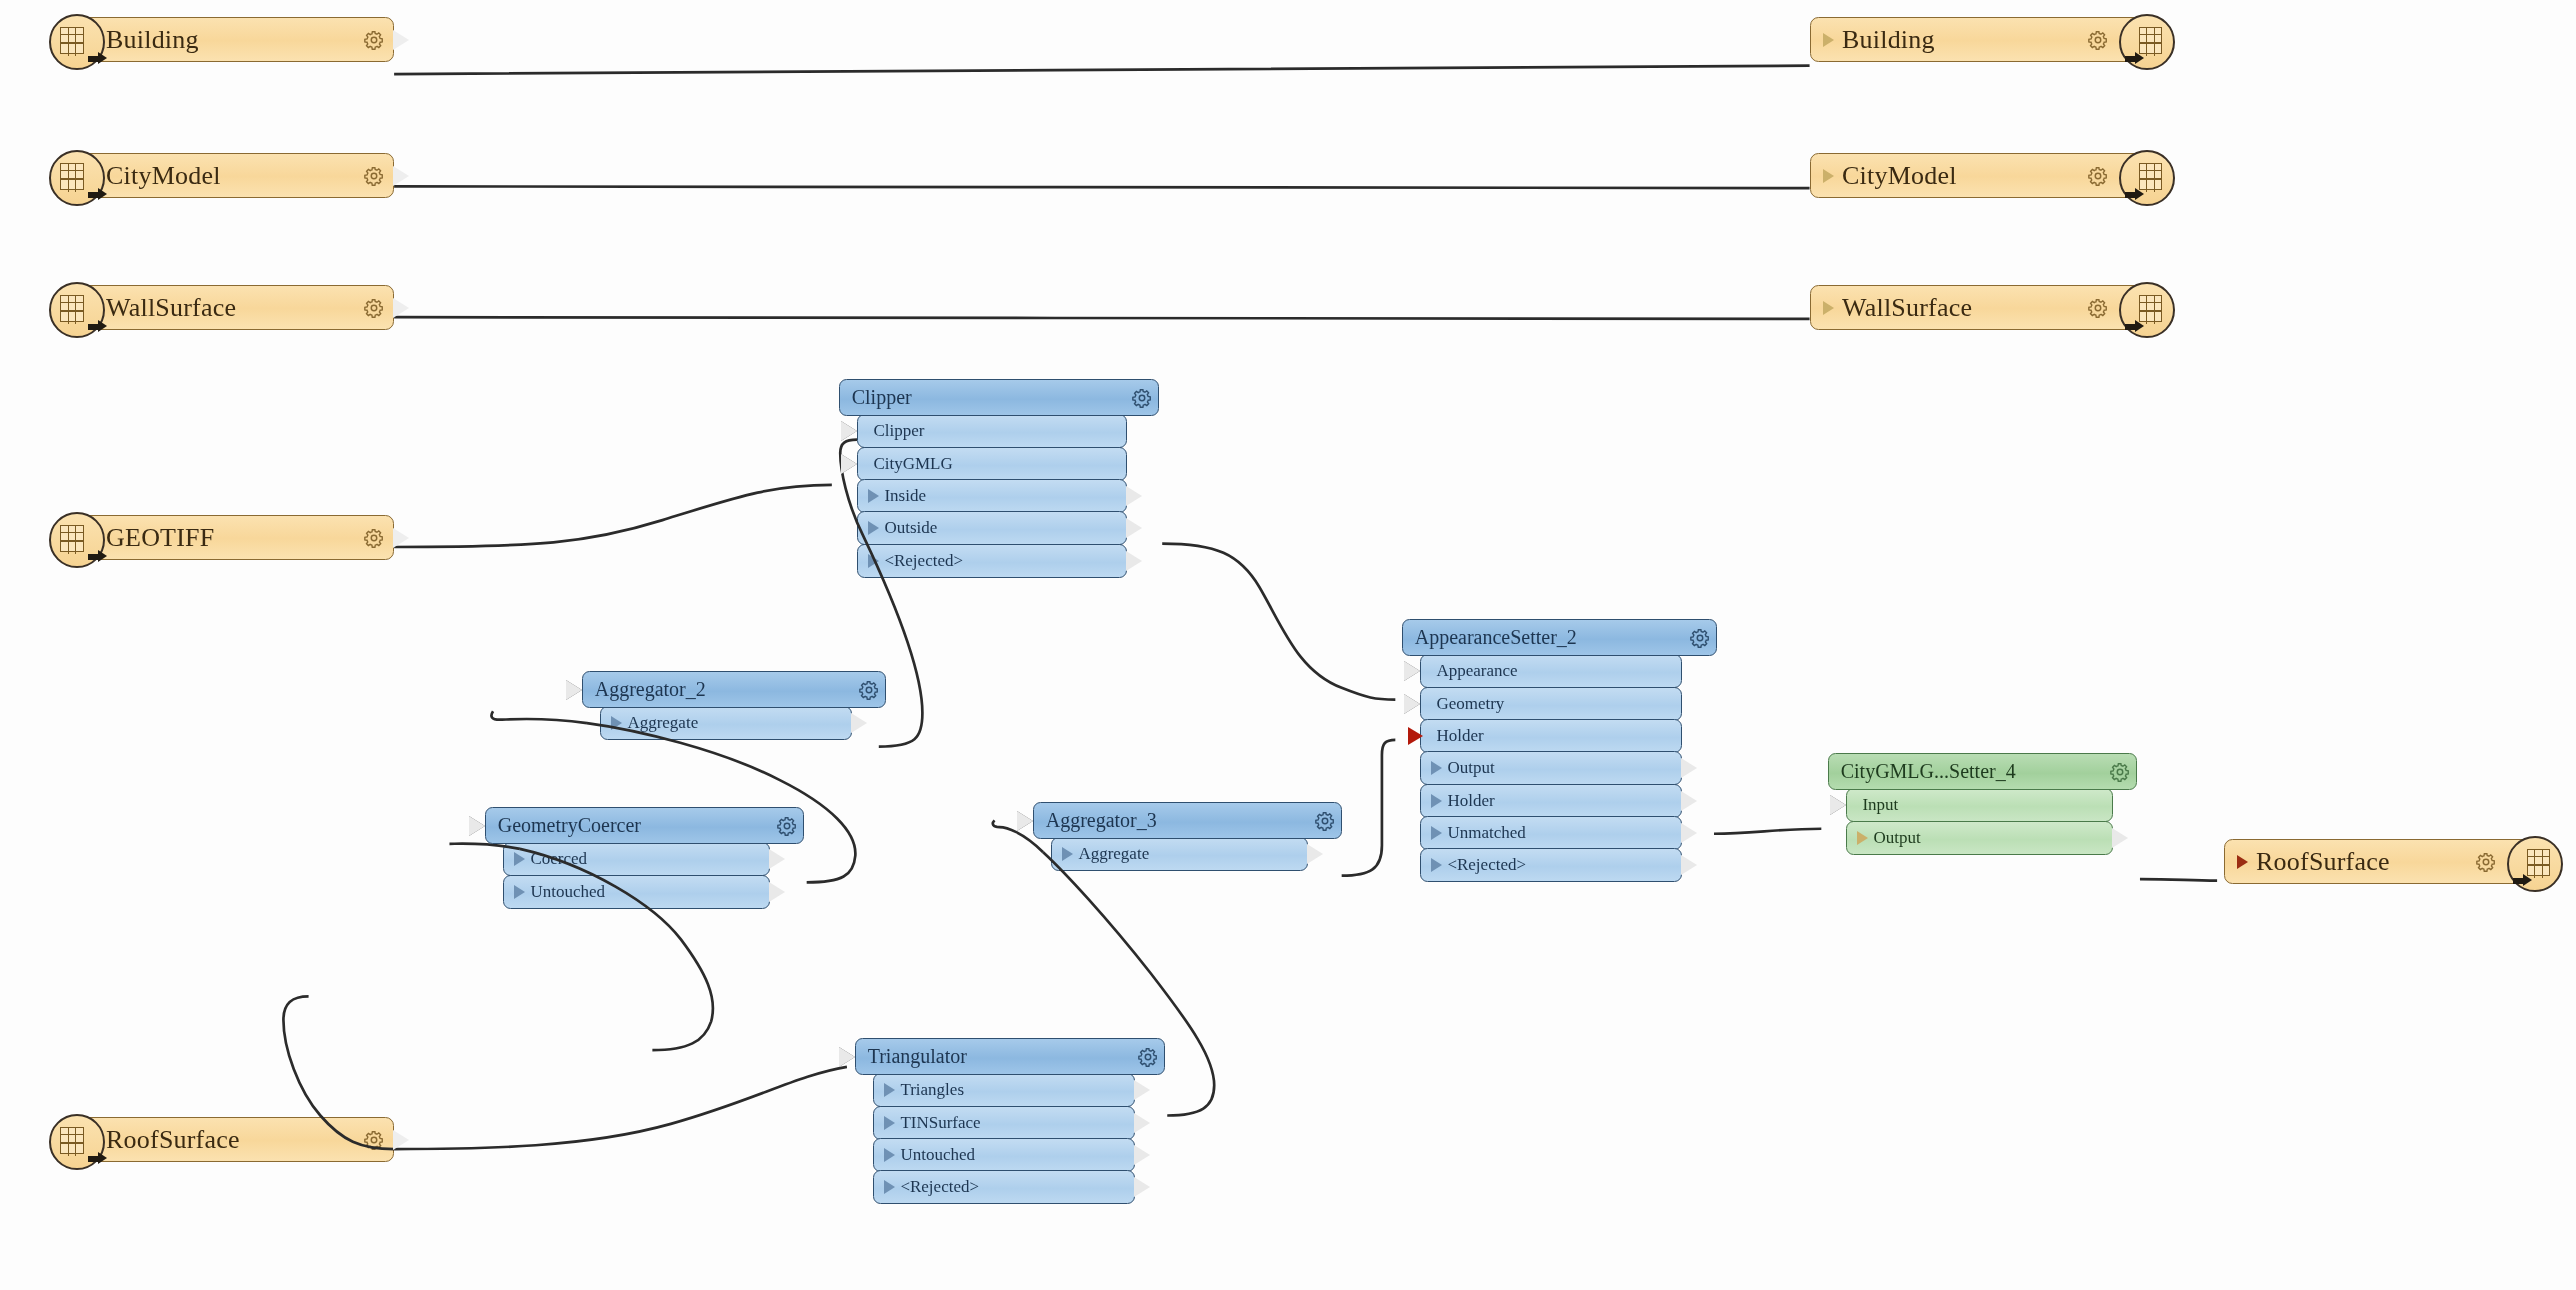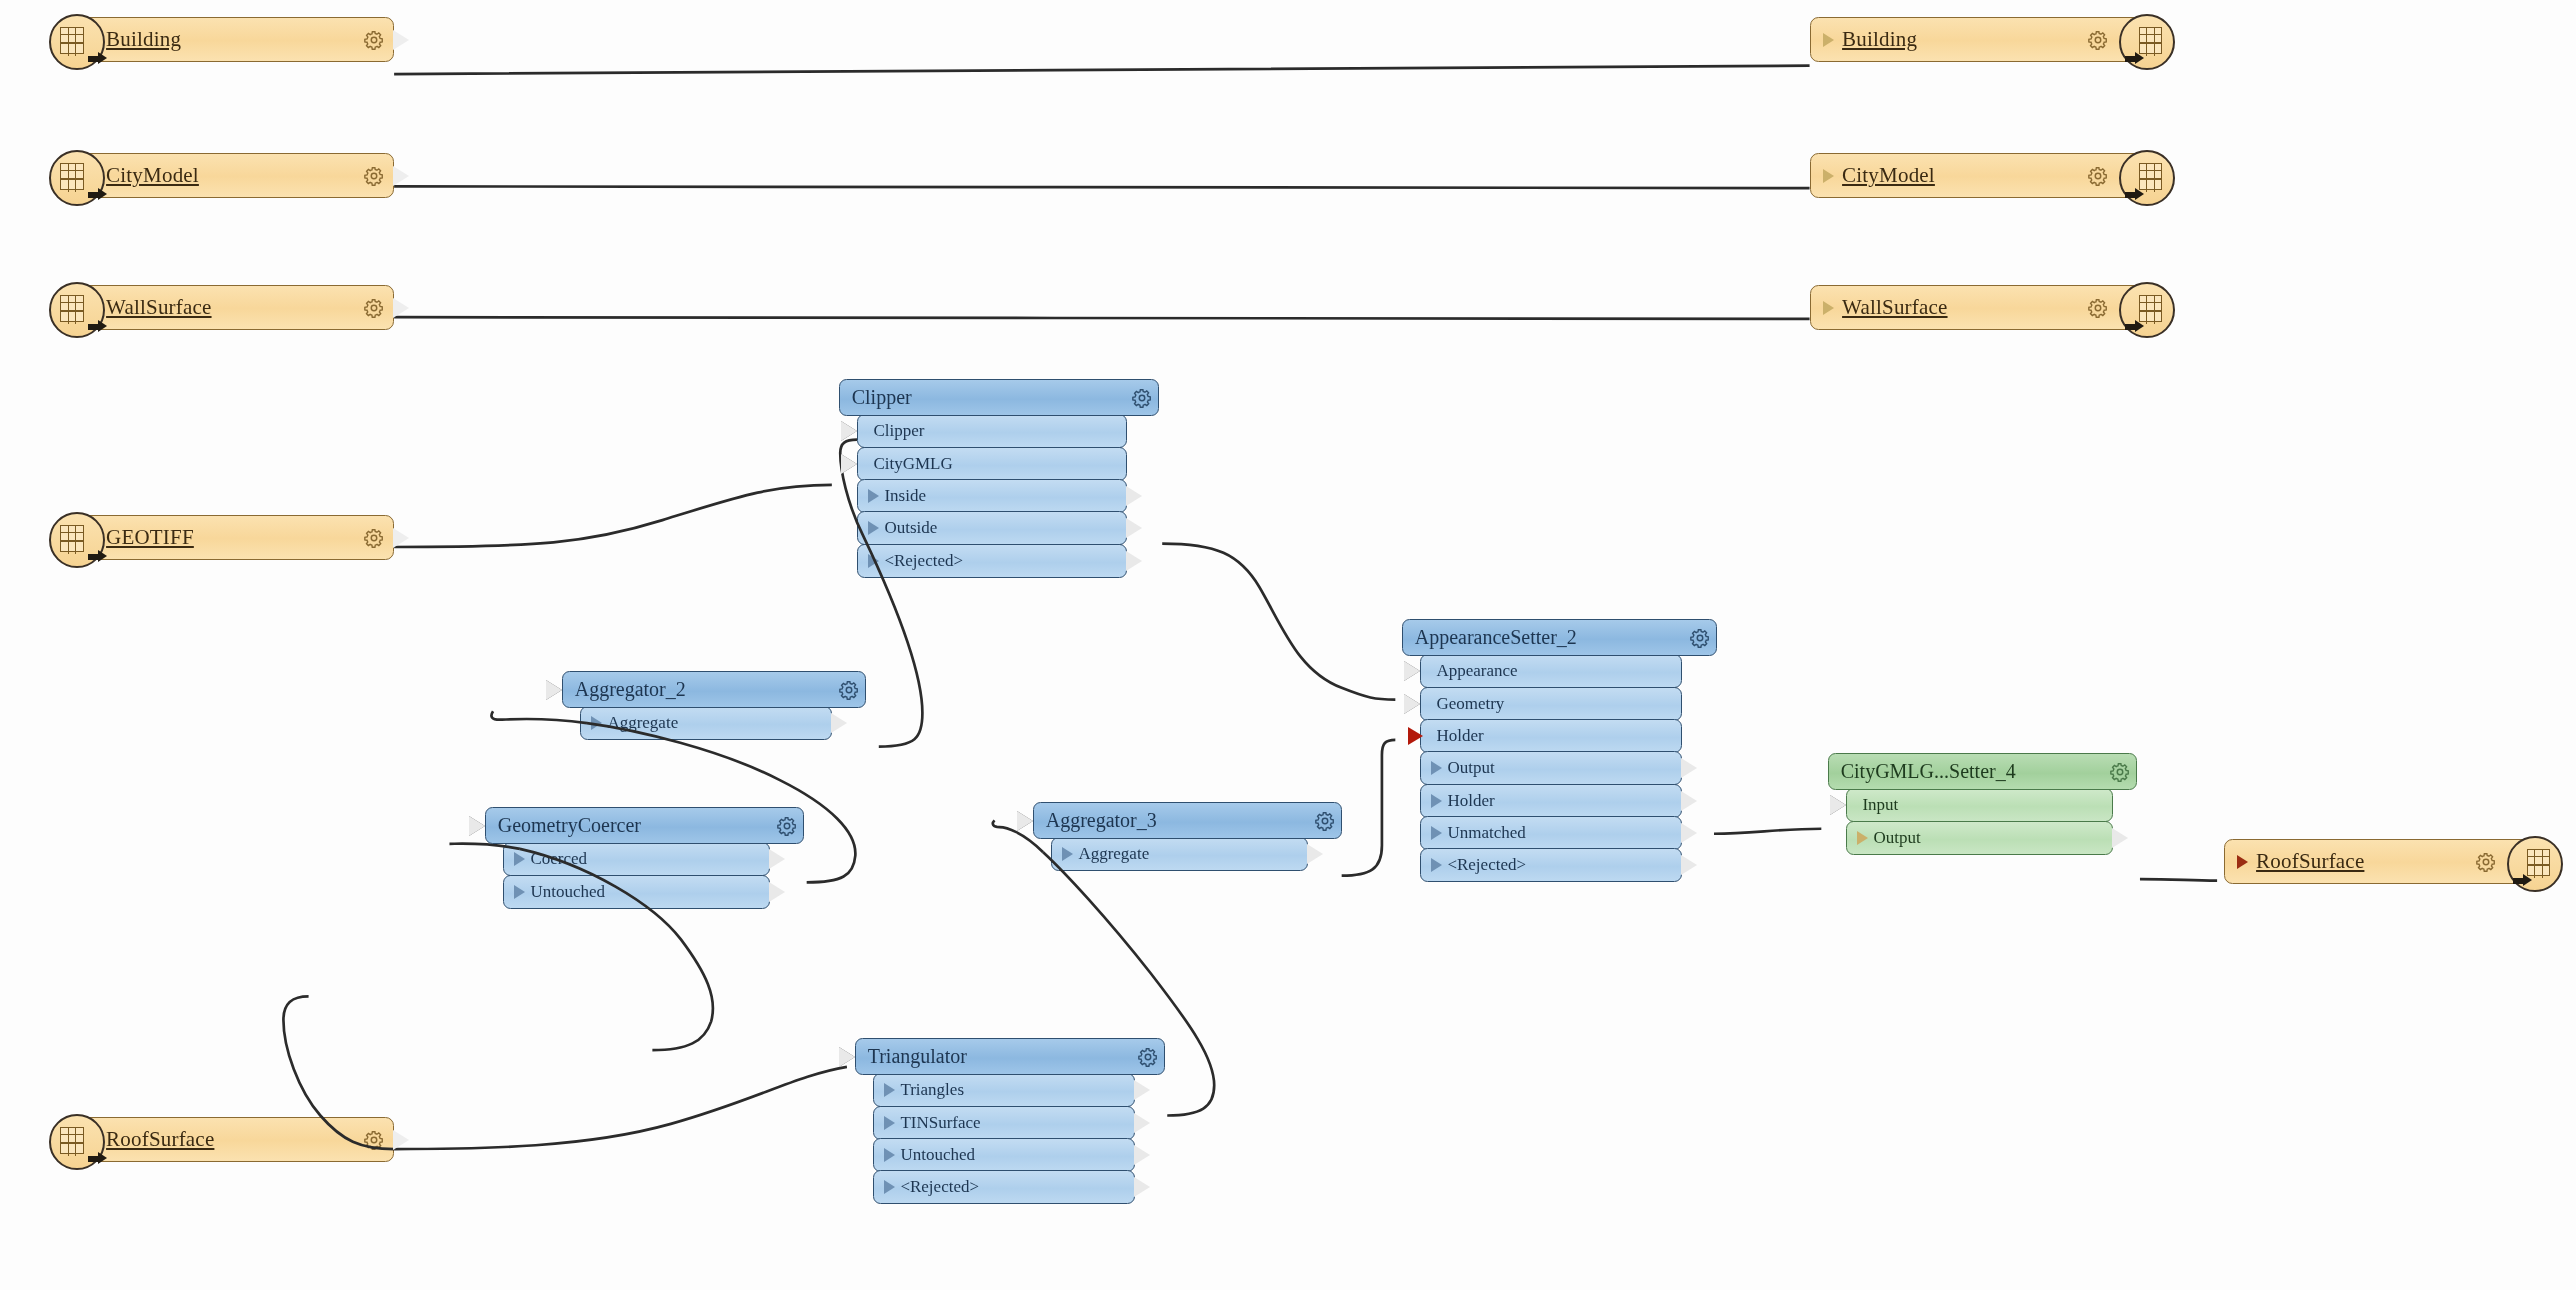--- a/index.html
+++ b/index.html
@@ -37,27 +37,26 @@
     box-sizing: border-box;
     border: 1.7px solid #8a6a32;
     border-radius: 8.4px;
     background: linear-gradient(to bottom, #fbe2b0 0%, #f8d79a 52%, #fbe2b0 100%);
     display: flex;
     align-items: center;
     padding: 0 8.4px 0 11.7px;
     position: relative;
   }
   .ft-label {
-    font-size: 21px;
+    font-size: 26px;
     color: #3a2a12;
     letter-spacing: 0.2px;
     white-space: nowrap;
     flex: 1;
     margin-left: 8.4px;
-    text-decoration: underline;
   }
   .ft-disc {
     position: absolute;
     width: 52px;
     height: 52px;
     border-radius: 50%;
     border: 2.5px solid #3a3026;
     background: linear-gradient(to bottom, #fbe2b0, #f6d392);
     display: flex;
     align-items: center;
@@ -502,21 +501,21 @@
       <span class="tf-port-label">Outside</span>
       <span class="nub-out"></span>
     </div>
     <div class="tf-port" style="width:270px;">
       <span class="tri"></span>
       <span class="tf-port-label">&lt;Rejected&gt;</span>
       <span class="nub-out"></span>
     </div>
   </div>
 
-  <div class="tf" style="left:562px; top:671px; width:304px;">
+  <div class="tf" style="left:582px; top:671px; width:304px;">
     <div class="tf-head" style="width:304px;">
       <span class="nub-in"></span>
       <span class="tf-title">Aggregator_2</span>
       <span class="gear">
         <svg viewBox="0 0 24 24">
             <path d="M12 8.2a3.8 3.8 0 100 7.6 3.8 3.8 0 000-7.6zm0 6a2.2 2.2 0 110-4.4 2.2 2.2 0 010 4.4z" fill="#2f4f6f"></path>
             <path d="M21 13.4v-2.8l-2.4-.4a6.9 6.9 0 00-.8-1.9l1.4-2-2-2-2 1.4a6.9 6.9 0 00-1.9-.8L13 3h-2.8l-.4 2.4a6.9 6.9 0 00-1.9.8L5.9 4.8l-2 2 1.4 2a6.9 6.9 0 00-.8 1.9L2 11.2v2.8l2.4.4c.2.7.5 1.3.8 1.9l-1.4 2 2 2 2-1.4c.6.4 1.2.6 1.9.8l.4 2.4H13l.4-2.4c.7-.2 1.3-.5 1.9-.8l2 1.4 2-2-1.4-2c.4-.6.6-1.2.8-1.9l2.3-.4z" fill="none" stroke="#2f4f6f" stroke-width="1.5"></path>
           </svg>
       </span>
     </div>

